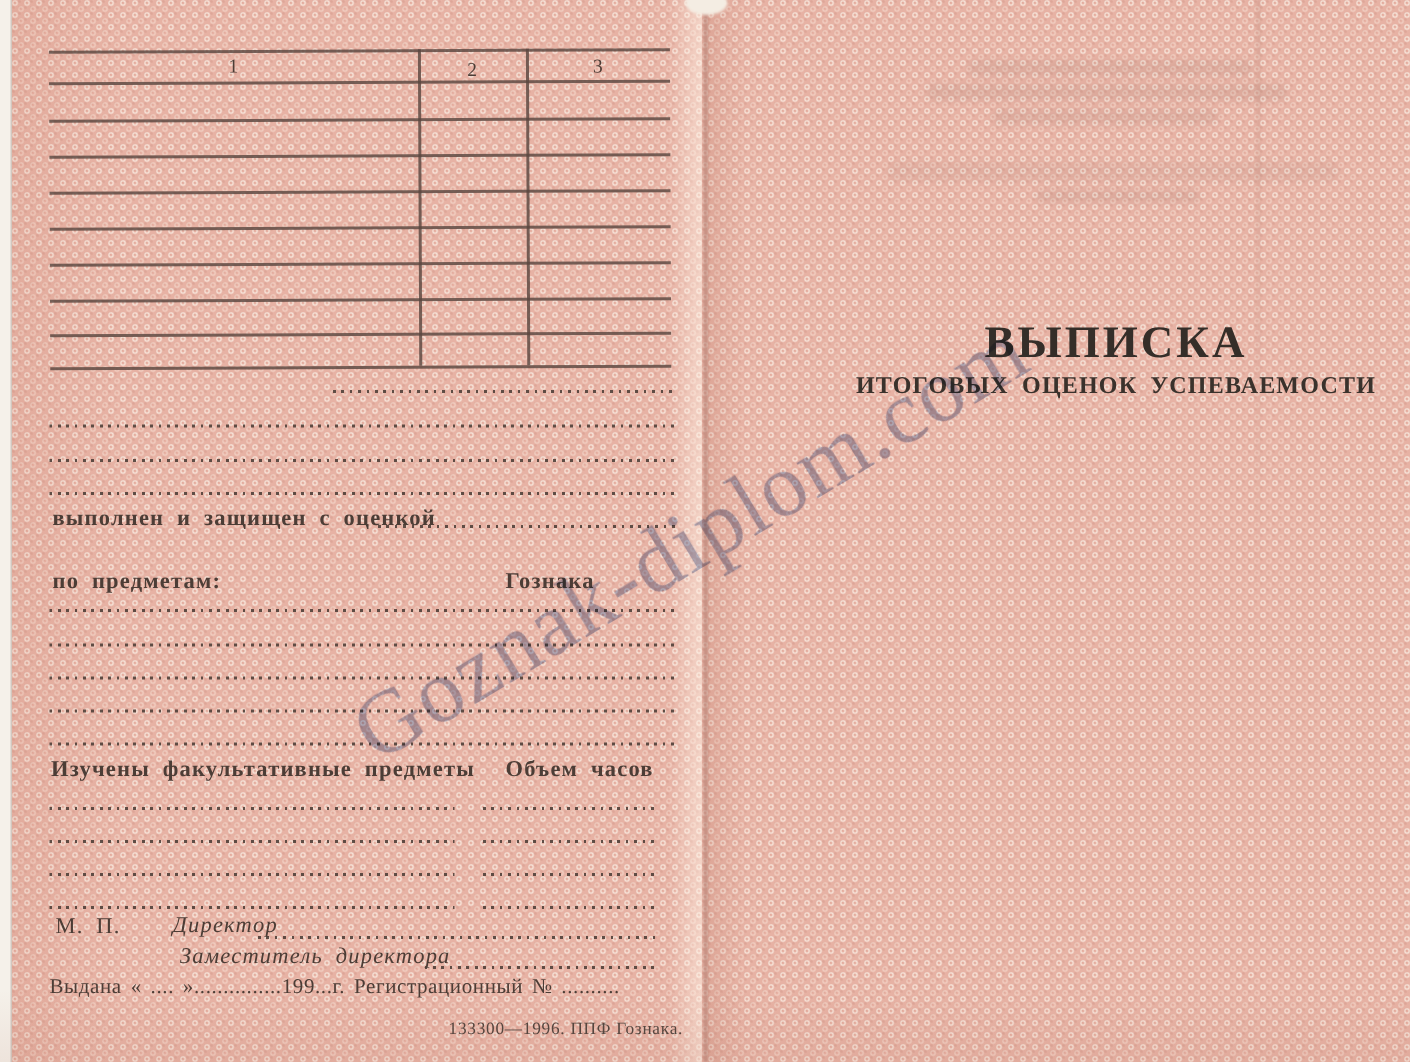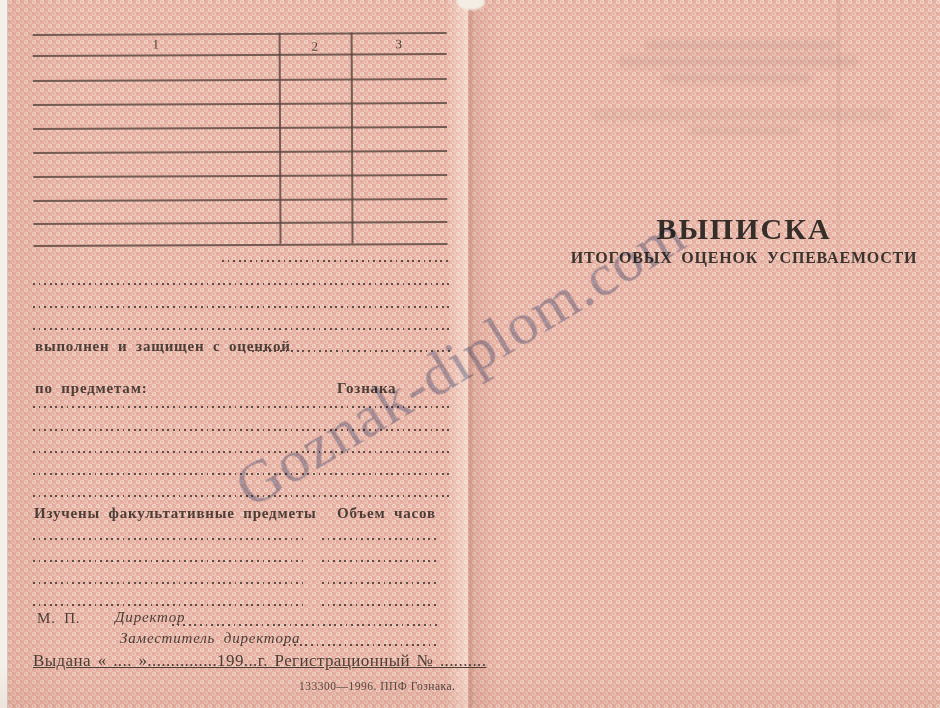--- a/index.html
+++ b/index.html
@@ -26,21 +26,21 @@
   .vignette-bottom{left:0;top:660px;width:940px;height:48px;background:linear-gradient(rgba(0,0,0,0),rgba(175,110,92,.10));}
   
   .hline{height:2px;background:var(--line,#5a473f);opacity:.82;}
   .vline{width:2px;background:var(--line,#5a473f);opacity:.82;}
   .dotline{height:2px;background-image:repeating-linear-gradient(90deg,var(--ink,#51403a) 0 1.8px,rgba(0,0,0,0) 1.8px 5.6px);opacity:.88;}
   
   .lbl{font-size:15px;color:var(--ink,#4c3d36);letter-spacing:.8px;word-spacing:4px;white-space:nowrap;}
   .lbl-b{font-weight:bold;}
   .ital{font-style:italic;font-family:Liberation Serif, serif;}
   .colnum{font-size:13px;color:var(--ink,#4c3d36);text-align:center;}
-  .issued{font-size:17px;color:var(--ink,#4c3d36);letter-spacing:.4px;word-spacing:2px;white-space:nowrap;text-decoration:underline;}
+  .issued{font-size:14px;color:var(--ink,#4c3d36);letter-spacing:.4px;word-spacing:2px;white-space:nowrap;}
   .imprint{font-size:11.5px;color:#55463f;letter-spacing:.5px;white-space:nowrap;}
   .title{left:564px;top:212px;width:360px;text-align:center;font-size:30px;font-weight:bold;color:#352e29;letter-spacing:2px;white-space:nowrap;}
   .subtitle{left:564px;top:249px;width:360px;text-align:center;font-size:16px;font-weight:bold;color:#3a322c;letter-spacing:.8px;word-spacing:4px;white-space:nowrap;}
   .ghost{background:#7a5a50;opacity:.09;filter:blur(2px);border-radius:4px;}
   .ghost-band{opacity:.06;}
   .watermark{
     left:140px;top:320px;width:640px;height:80px;line-height:80px;text-align:center;
     transform:rotate(-31deg);transform-origin:center;
     font-size:60px;color:var(--wm,#6e82b4);opacity:.52;mix-blend-mode:multiply;
     filter:blur(.5px);white-space:nowrap;letter-spacing:1px;

